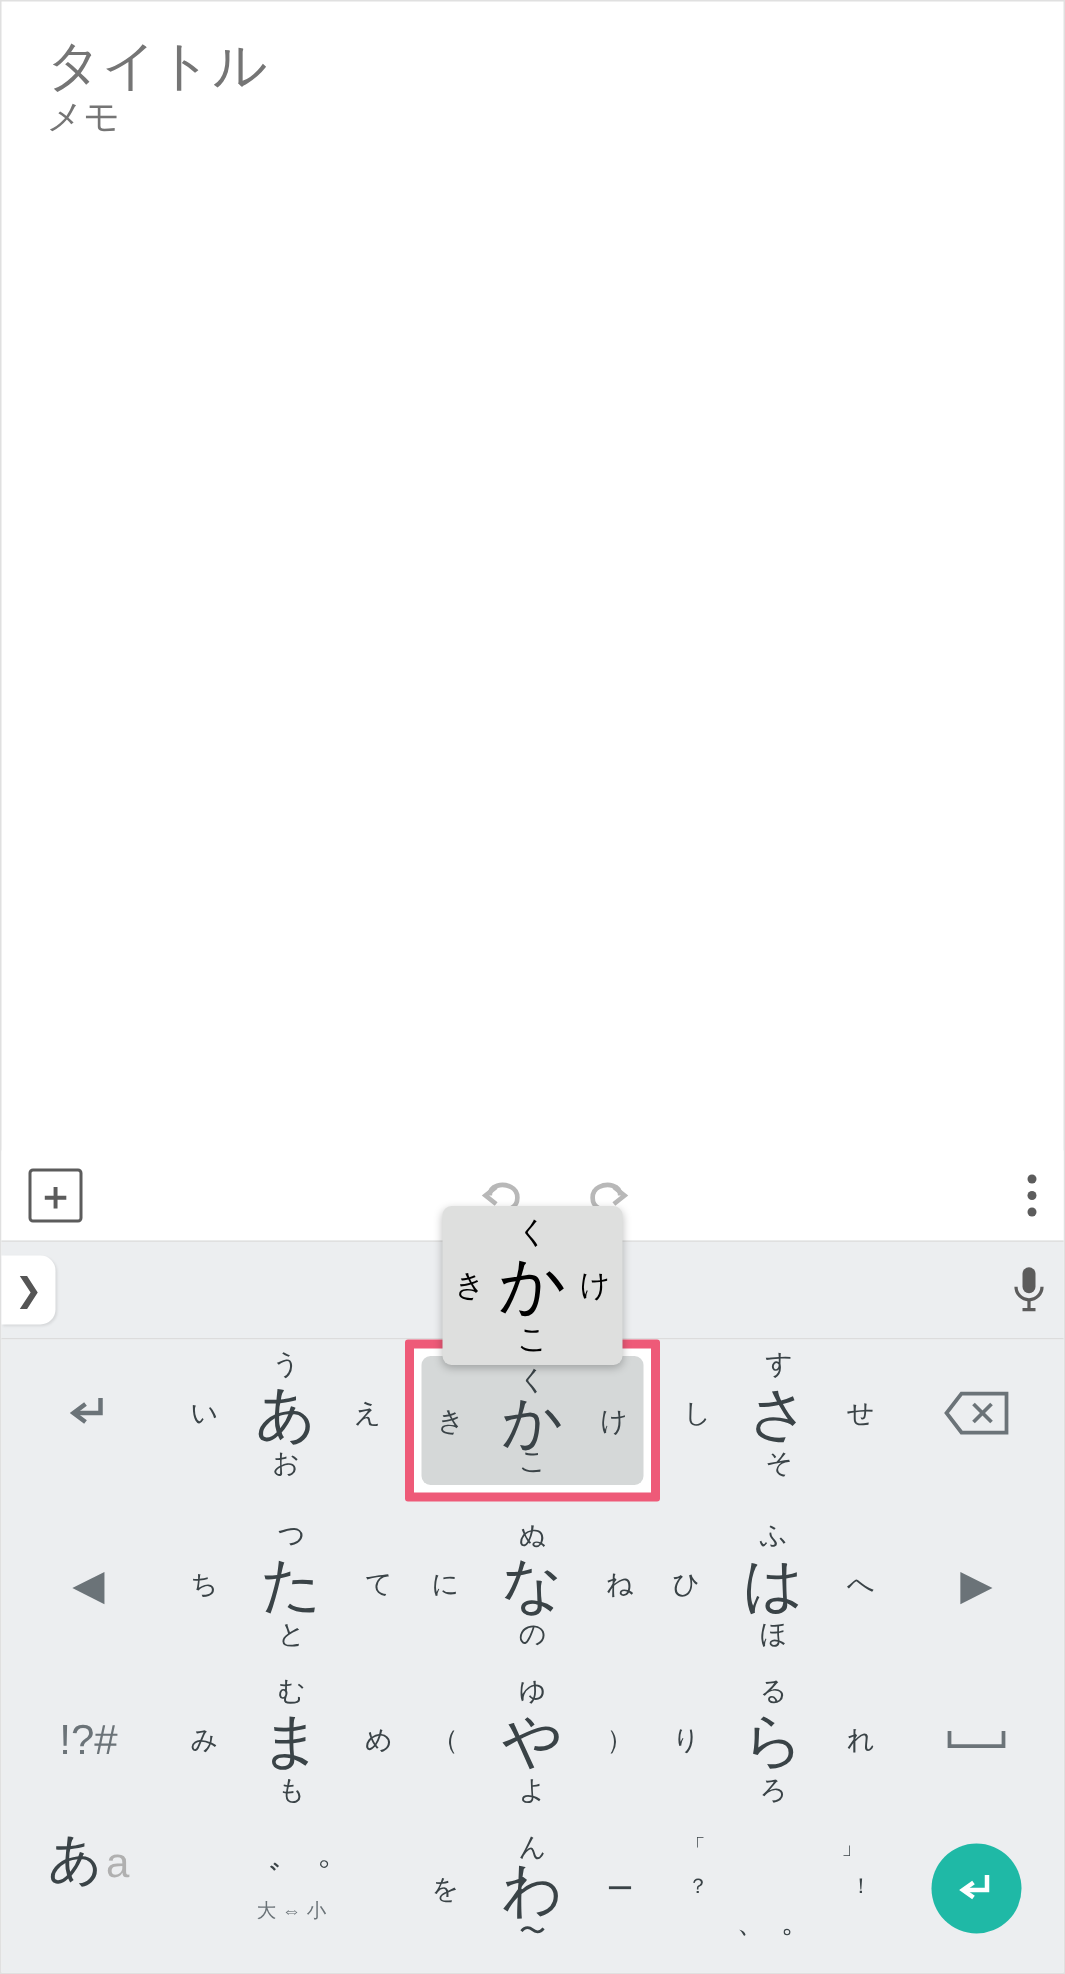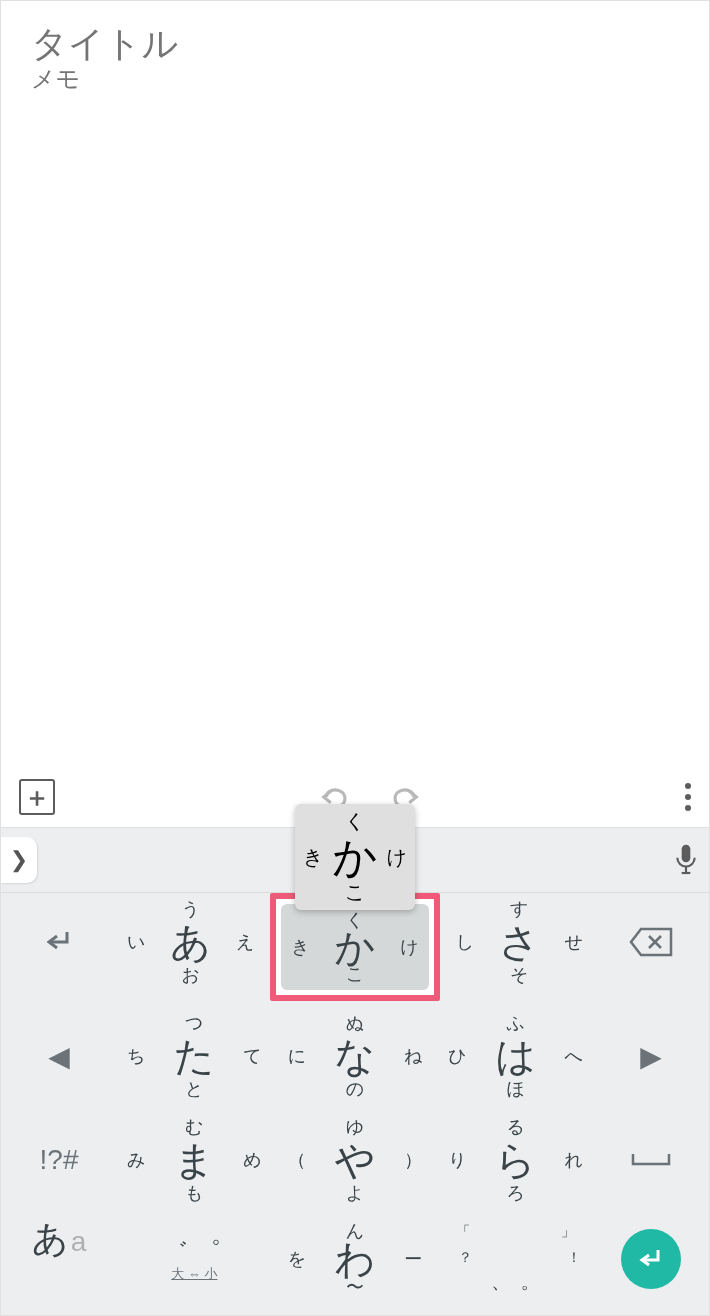--- a/index.html
+++ b/index.html
@@ -47,21 +47,21 @@
 .popup .top { position: absolute; top: 4px; left: 50%; transform: translateX(-50%); font-size: 20px; }
 .popup .bottom { position: absolute; bottom: 4px; left: 50%; transform: translateX(-50%); font-size: 20px; }
 .popup .left { position: absolute; left: 8px; top: 50%; transform: translateY(-50%); font-size: 20px; }
 .popup .right { position: absolute; right: 8px; top: 50%; transform: translateY(-50%); font-size: 20px; }
 .enter-key { flex: 0 0 104px; display: flex; align-items: center; justify-content: center; }
 .enter-circle { width: 60px; height: 60px; background: #1fb9a6; border-radius: 50%; display: flex; align-items: center; justify-content: center; color: #fff; font-size: 30px; }
 .mode-key { display: flex; align-items: baseline; justify-content: center; }
 .mode-key .jp { font-size: 36px; color: #3a4347; }
 .mode-key .en { font-size: 28px; color: #b0b0b0; margin-left: 2px; }
 .small-marks { font-size: 20px; line-height: 1; text-align: center; }
-.small-marks .sub { font-size: 13px; margin-top: 2px; color: #6b7378; text-decoration: underline; }
+.small-marks .sub { font-size: 13px; margin-top: 2px; color: #6b7378; }
 .punct-key .tiny { position: absolute; font-size: 14px; }
 .punct-key .t-tl { top: 8px; left: 18px; }
 .punct-key .t-tr { top: 8px; right: 18px; }
 .punct-key .t-br { bottom: 36px; right: 12px; }
 .punct-key .t-bl { bottom: 36px; left: 20px; }
 .punct-key .jp-comma { position:absolute; bottom:8px; left:34%; font-size:20px;}
 .punct-key .jp-period { position:absolute; bottom:8px; right:34%; font-size:20px;}
 </style>
 </head>
 <body>

